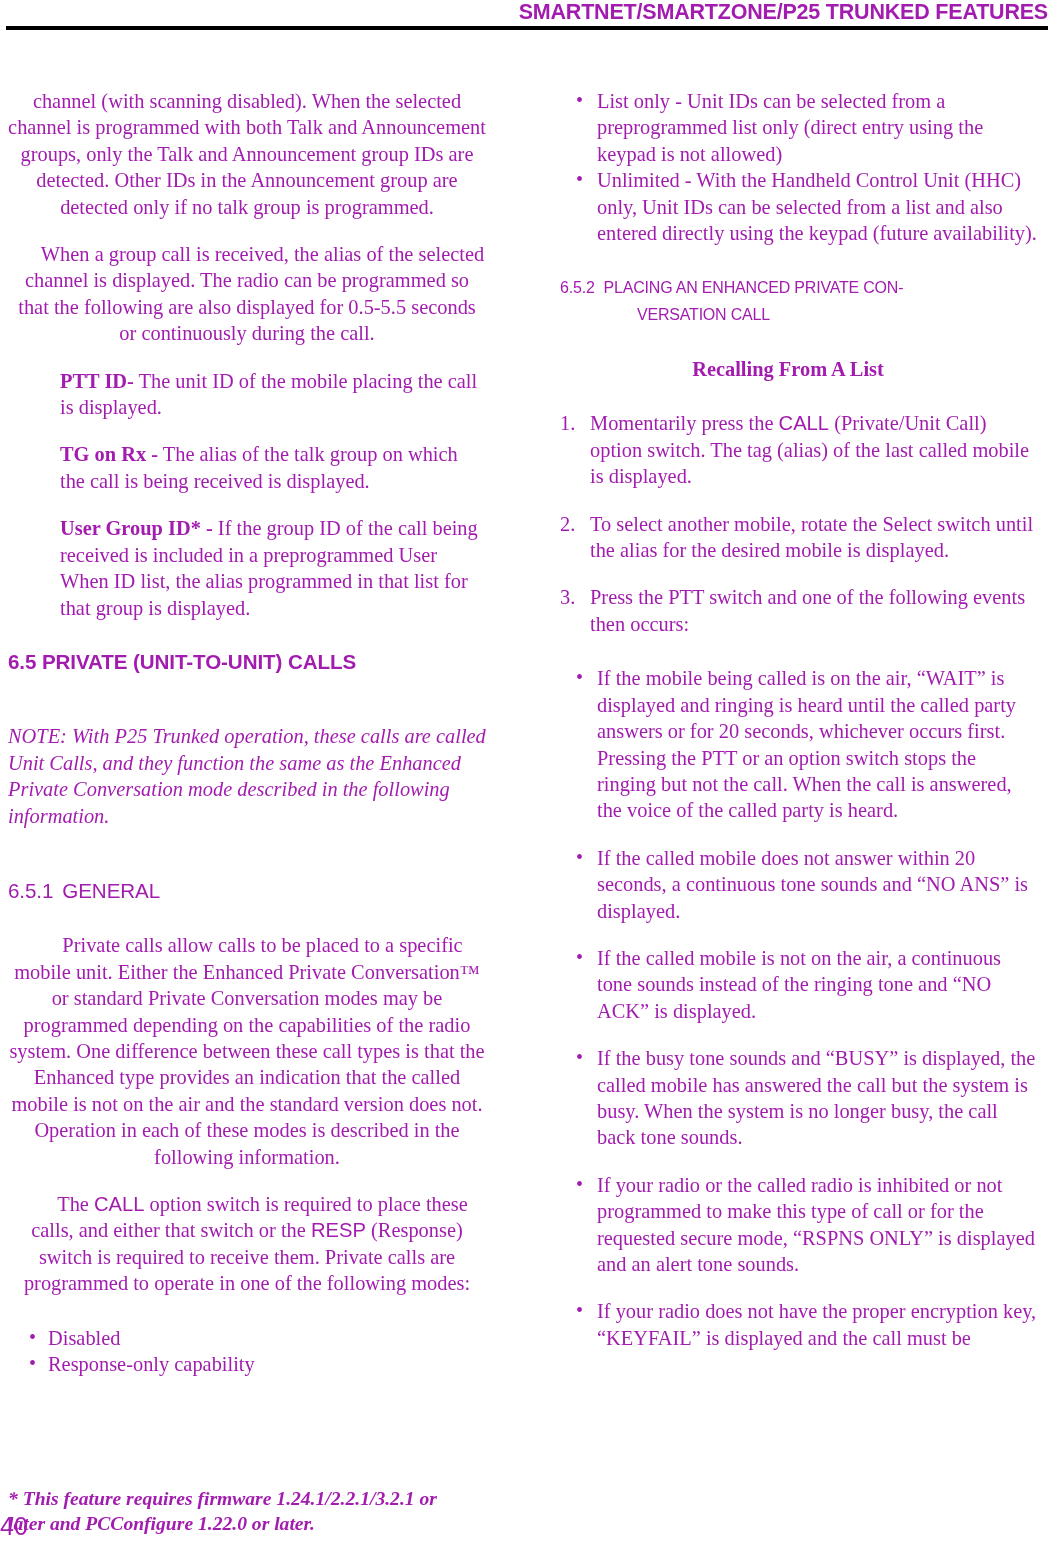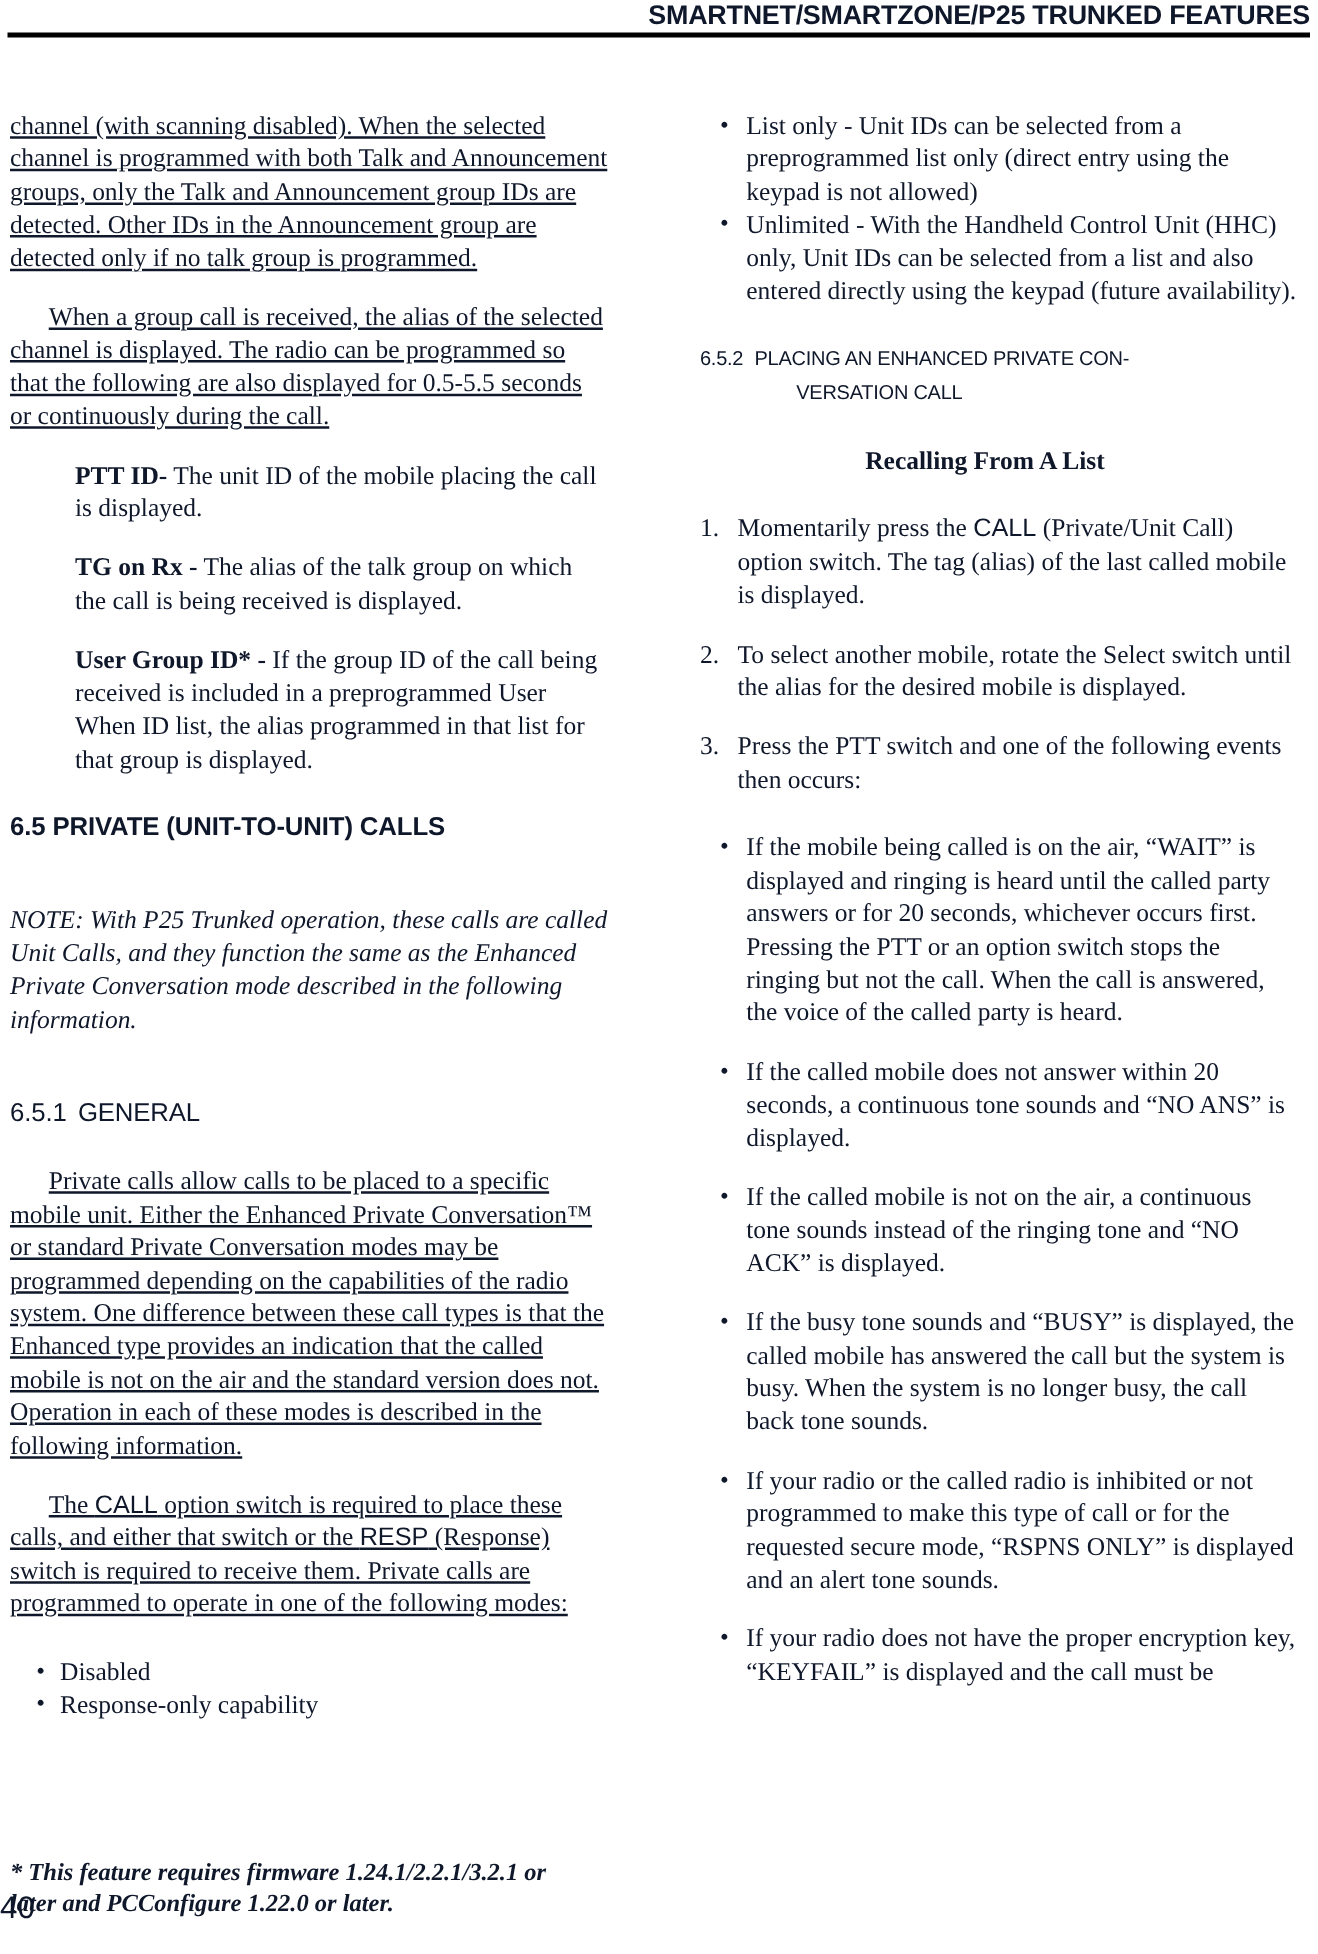--- a/index.html
+++ b/index.html
@@ -5,21 +5,21 @@
   html, body {
     margin: 0;
     padding: 0;
     background: #ffffff;
   }
   .page {
     position: relative;
     width: 1054px;
     height: 1563px;
     background: #ffffff;
-    color: #0f172a;
+    color: #a21caf;
     overflow: hidden;
     font-family: "Liberation Serif", "DejaVu Serif", serif;
   }
 
   
   .running-header {
     position: absolute;
     top: 0px;
     left: 6px;
     right: 6px;
@@ -52,22 +52,21 @@
     width: 478px;
   }
   .col-left  { left: 8px; }
   .col-right { left: 560px; }
 
   
   p.body {
     margin: 0 0 0 0;
     font-size: 20.4px;
     line-height: 26.4px;
-    text-align: left;
-    text-decoration: underline;
+    text-align: center;
   }
   p.body.indent { text-indent: 31px; }
   .gap-md { height: 21px; }
   .gap-lg { height: 28px; }
 
   .note {
     font-style: italic;
     font-size: 20.4px;
     line-height: 26.4px;
   }

